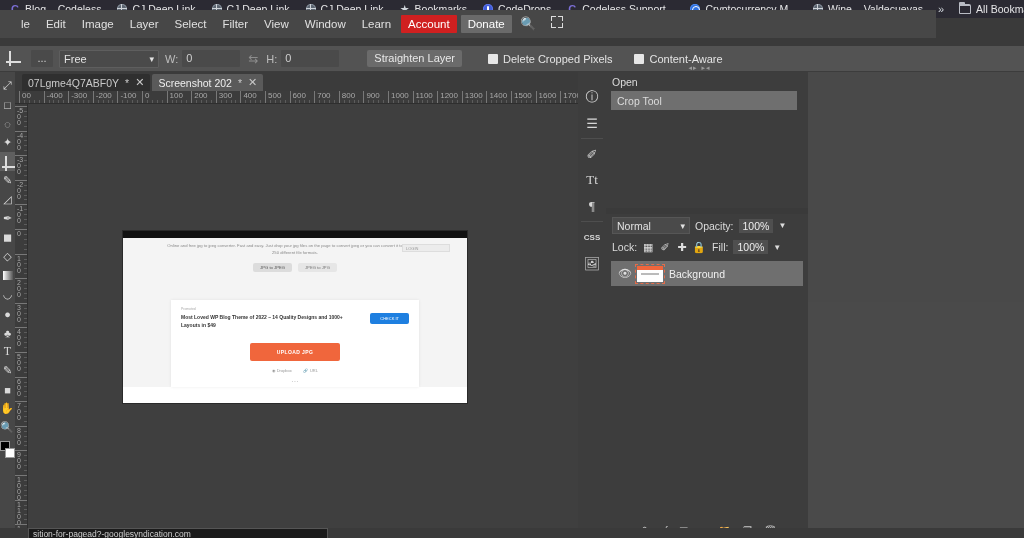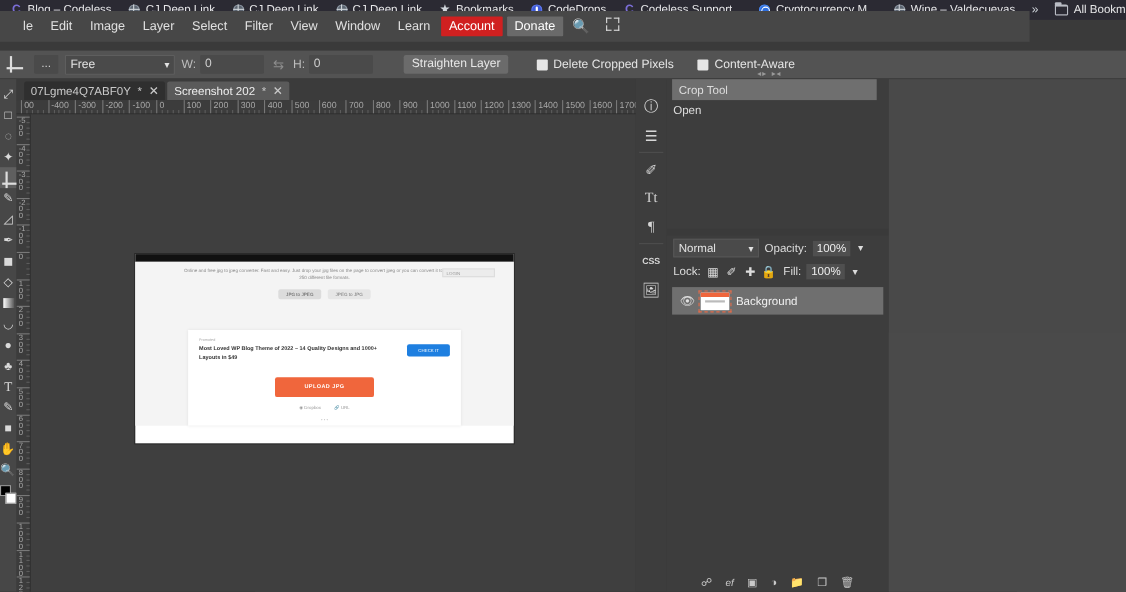--- a/index.html
+++ b/index.html
@@ -681,22 +681,22 @@
     <div class="rail-sep"></div>
     <div class="rail-ico" style="font-size:8px;font-weight:bold;">CSS</div>
     <div class="rail-ico">🖼</div>
   </div>
 
   <div class="panel-grip">◂▸</div>
   <div class="panel-grip2">▸◂</div>
 
   <div class="panel hist-panel">
     <div class="hist-body">
+      <div class="hist-item">Open</div>
       <div class="hist-item sel">Crop Tool</div>
-      <div class="hist-item">Open</div>
     </div>
   </div>
 
   <div class="panel layer-panel">
 
     <div class="lrow">
       <div class="blend-select">
         <span>Normal</span>
         <span style="font-size:9px;">▾</span>
       </div>
@@ -733,14 +733,17 @@
     <span>◑</span>
     <span>📁</span>
     <span>❐</span>
     <span>🗑</span>
   </div>
 
   <div class="far-right">
     <div class="far-right-inner"></div>
   </div>
 
+  <div class="statusbar">
+    <div class="linkpill">sition-for-pagead?-googlesyndication.com</div>
+  </div>
 
 </div>
 
 </body></html>

